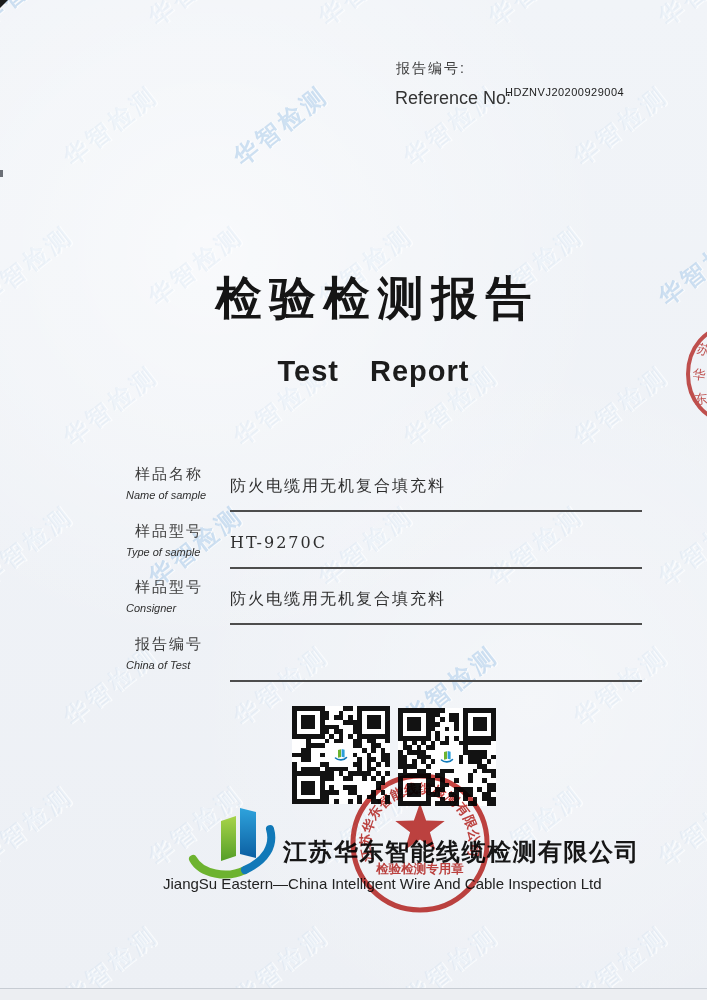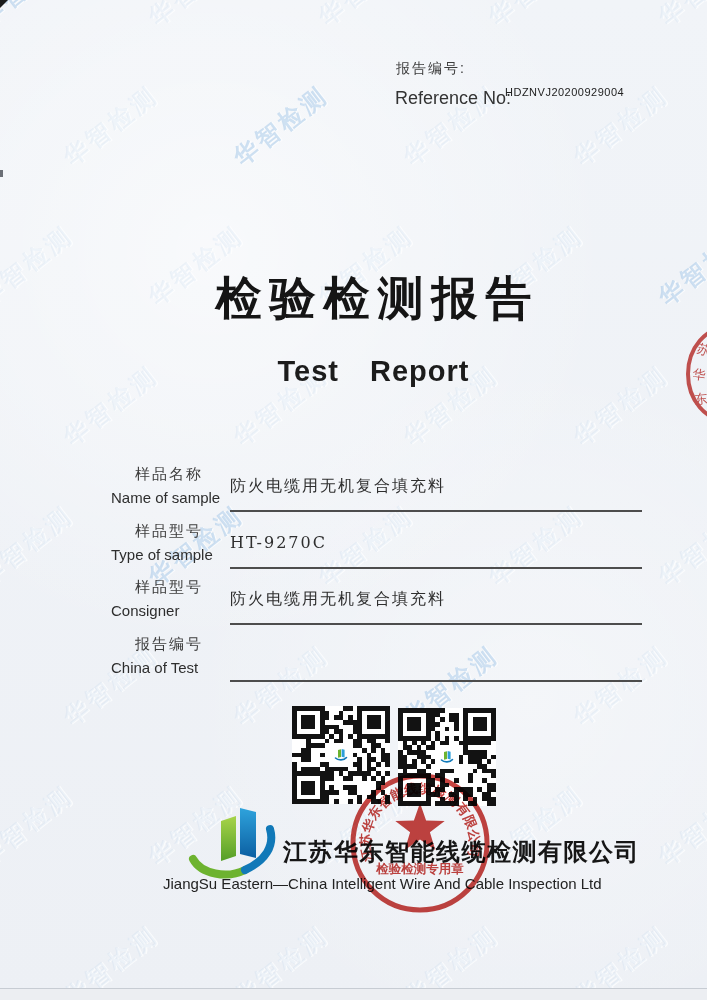--- a/index.html
+++ b/index.html
@@ -22,21 +22,21 @@
   
   .title-cn{position:absolute; left:0; right:0; top:268px; text-align:center;
     transform:translateX(24px); font:bold 46px "DejaVu Serif", serif; color:#151515; letter-spacing:8px;}
   .title-en{position:absolute; left:0; right:0; top:355px; text-align:center;
     transform:translateX(20px); font:bold 29px "Liberation Sans", sans-serif; color:#1c1c1c; word-spacing:22px; letter-spacing:1px;}
   
   .fields{position:absolute; left:0; top:463px; width:707px;}
   .field{position:relative; height:56.5px;}
   .f-cn{position:absolute; left:122px; top:2px; font-size:15px; color:#3d3d3d; letter-spacing:2px;
         font-family:"DejaVu Serif", serif;margin-left:13px;}
-  .f-en{position:absolute; left:111px; top:26px; font-size:15px; color:#2e2e2e;}
+  .f-en{position:absolute; left:126px; top:26px; font-size:11px; color:#2e2e2e;font-style:italic;}
   .f-val{position:absolute; left:230px; width:412px; top:13px; text-align:left;
          font-size:16px; color:#2f2f2f; letter-spacing:2px; font-family:"DejaVu Serif", serif;}
   .f-line{position:absolute; left:230px; width:412px; top:47px; border-bottom:2px solid #4d4d4d;}
   
   .qr{position:absolute; background:#fff;}
   .qr svg{display:block;}
   .qr-logo{position:absolute; left:50%; top:50%; width:22px; height:22px; margin:-11px 0 0 -11px;
            background:#fff; border-radius:3px; display:flex; align-items:center; justify-content:center;}
   
   .company-cn{position:absolute; left:283px; top:836px; font:bold 24px "DejaVu Serif", serif;

